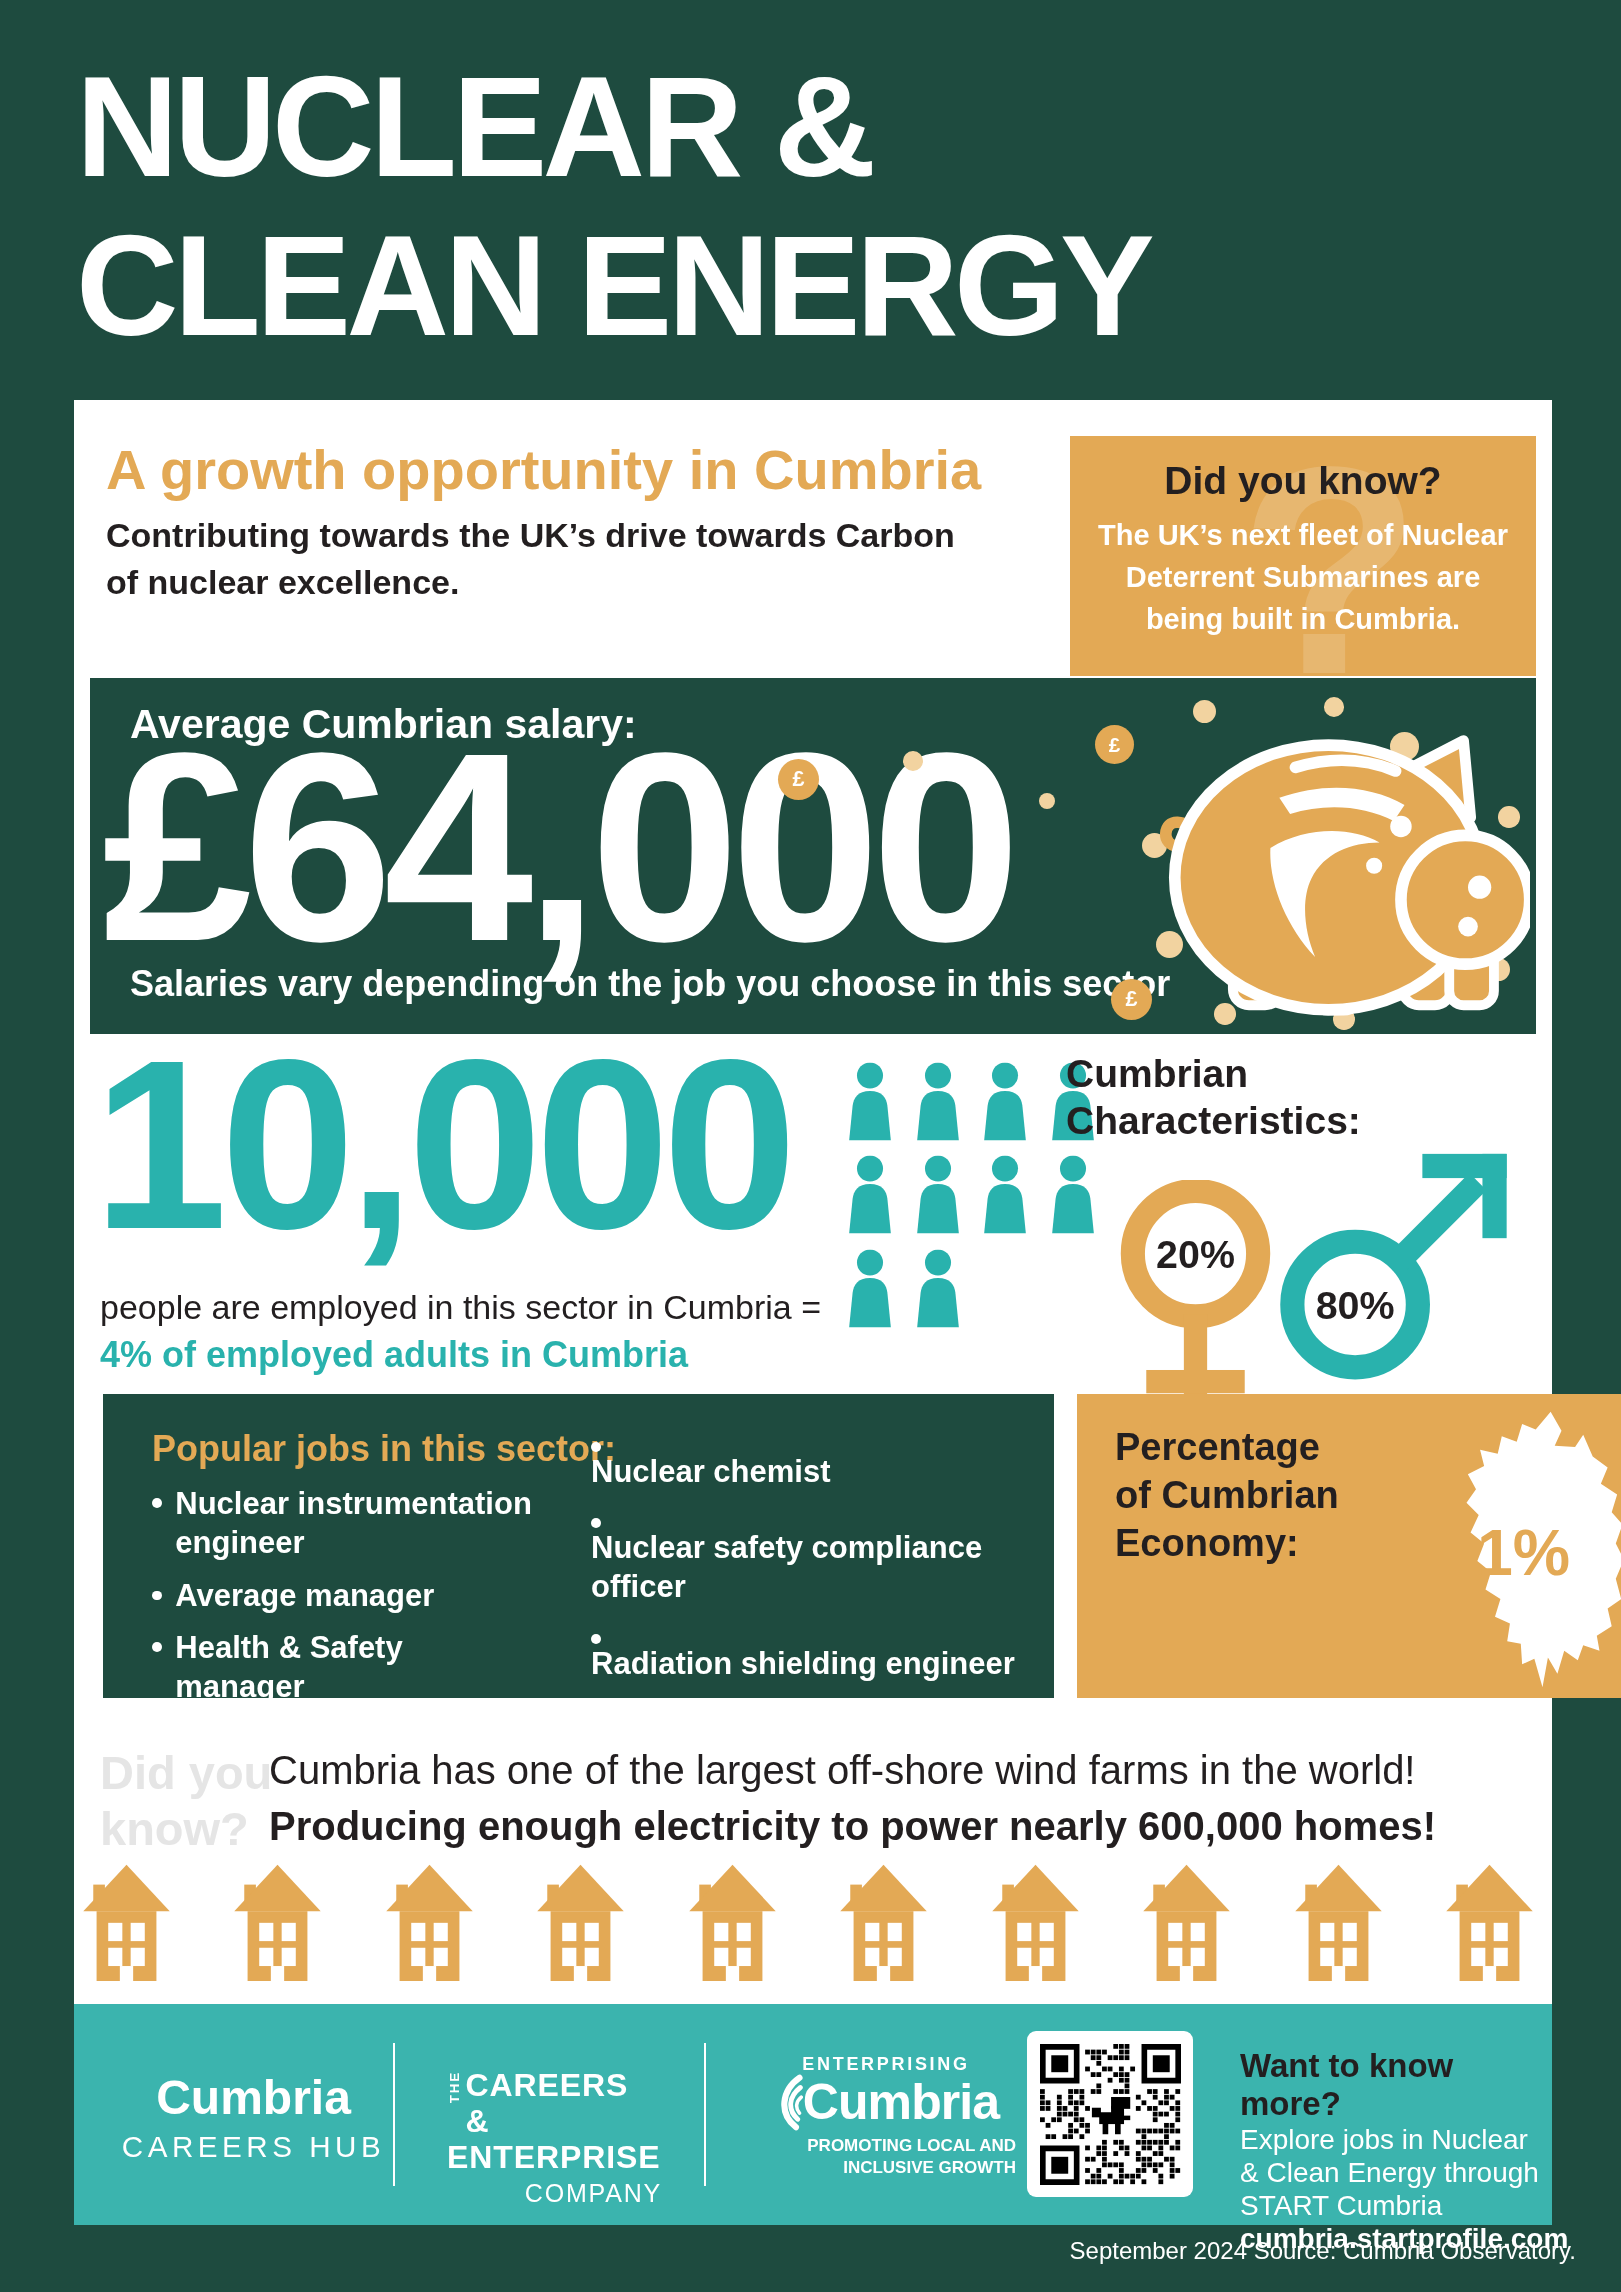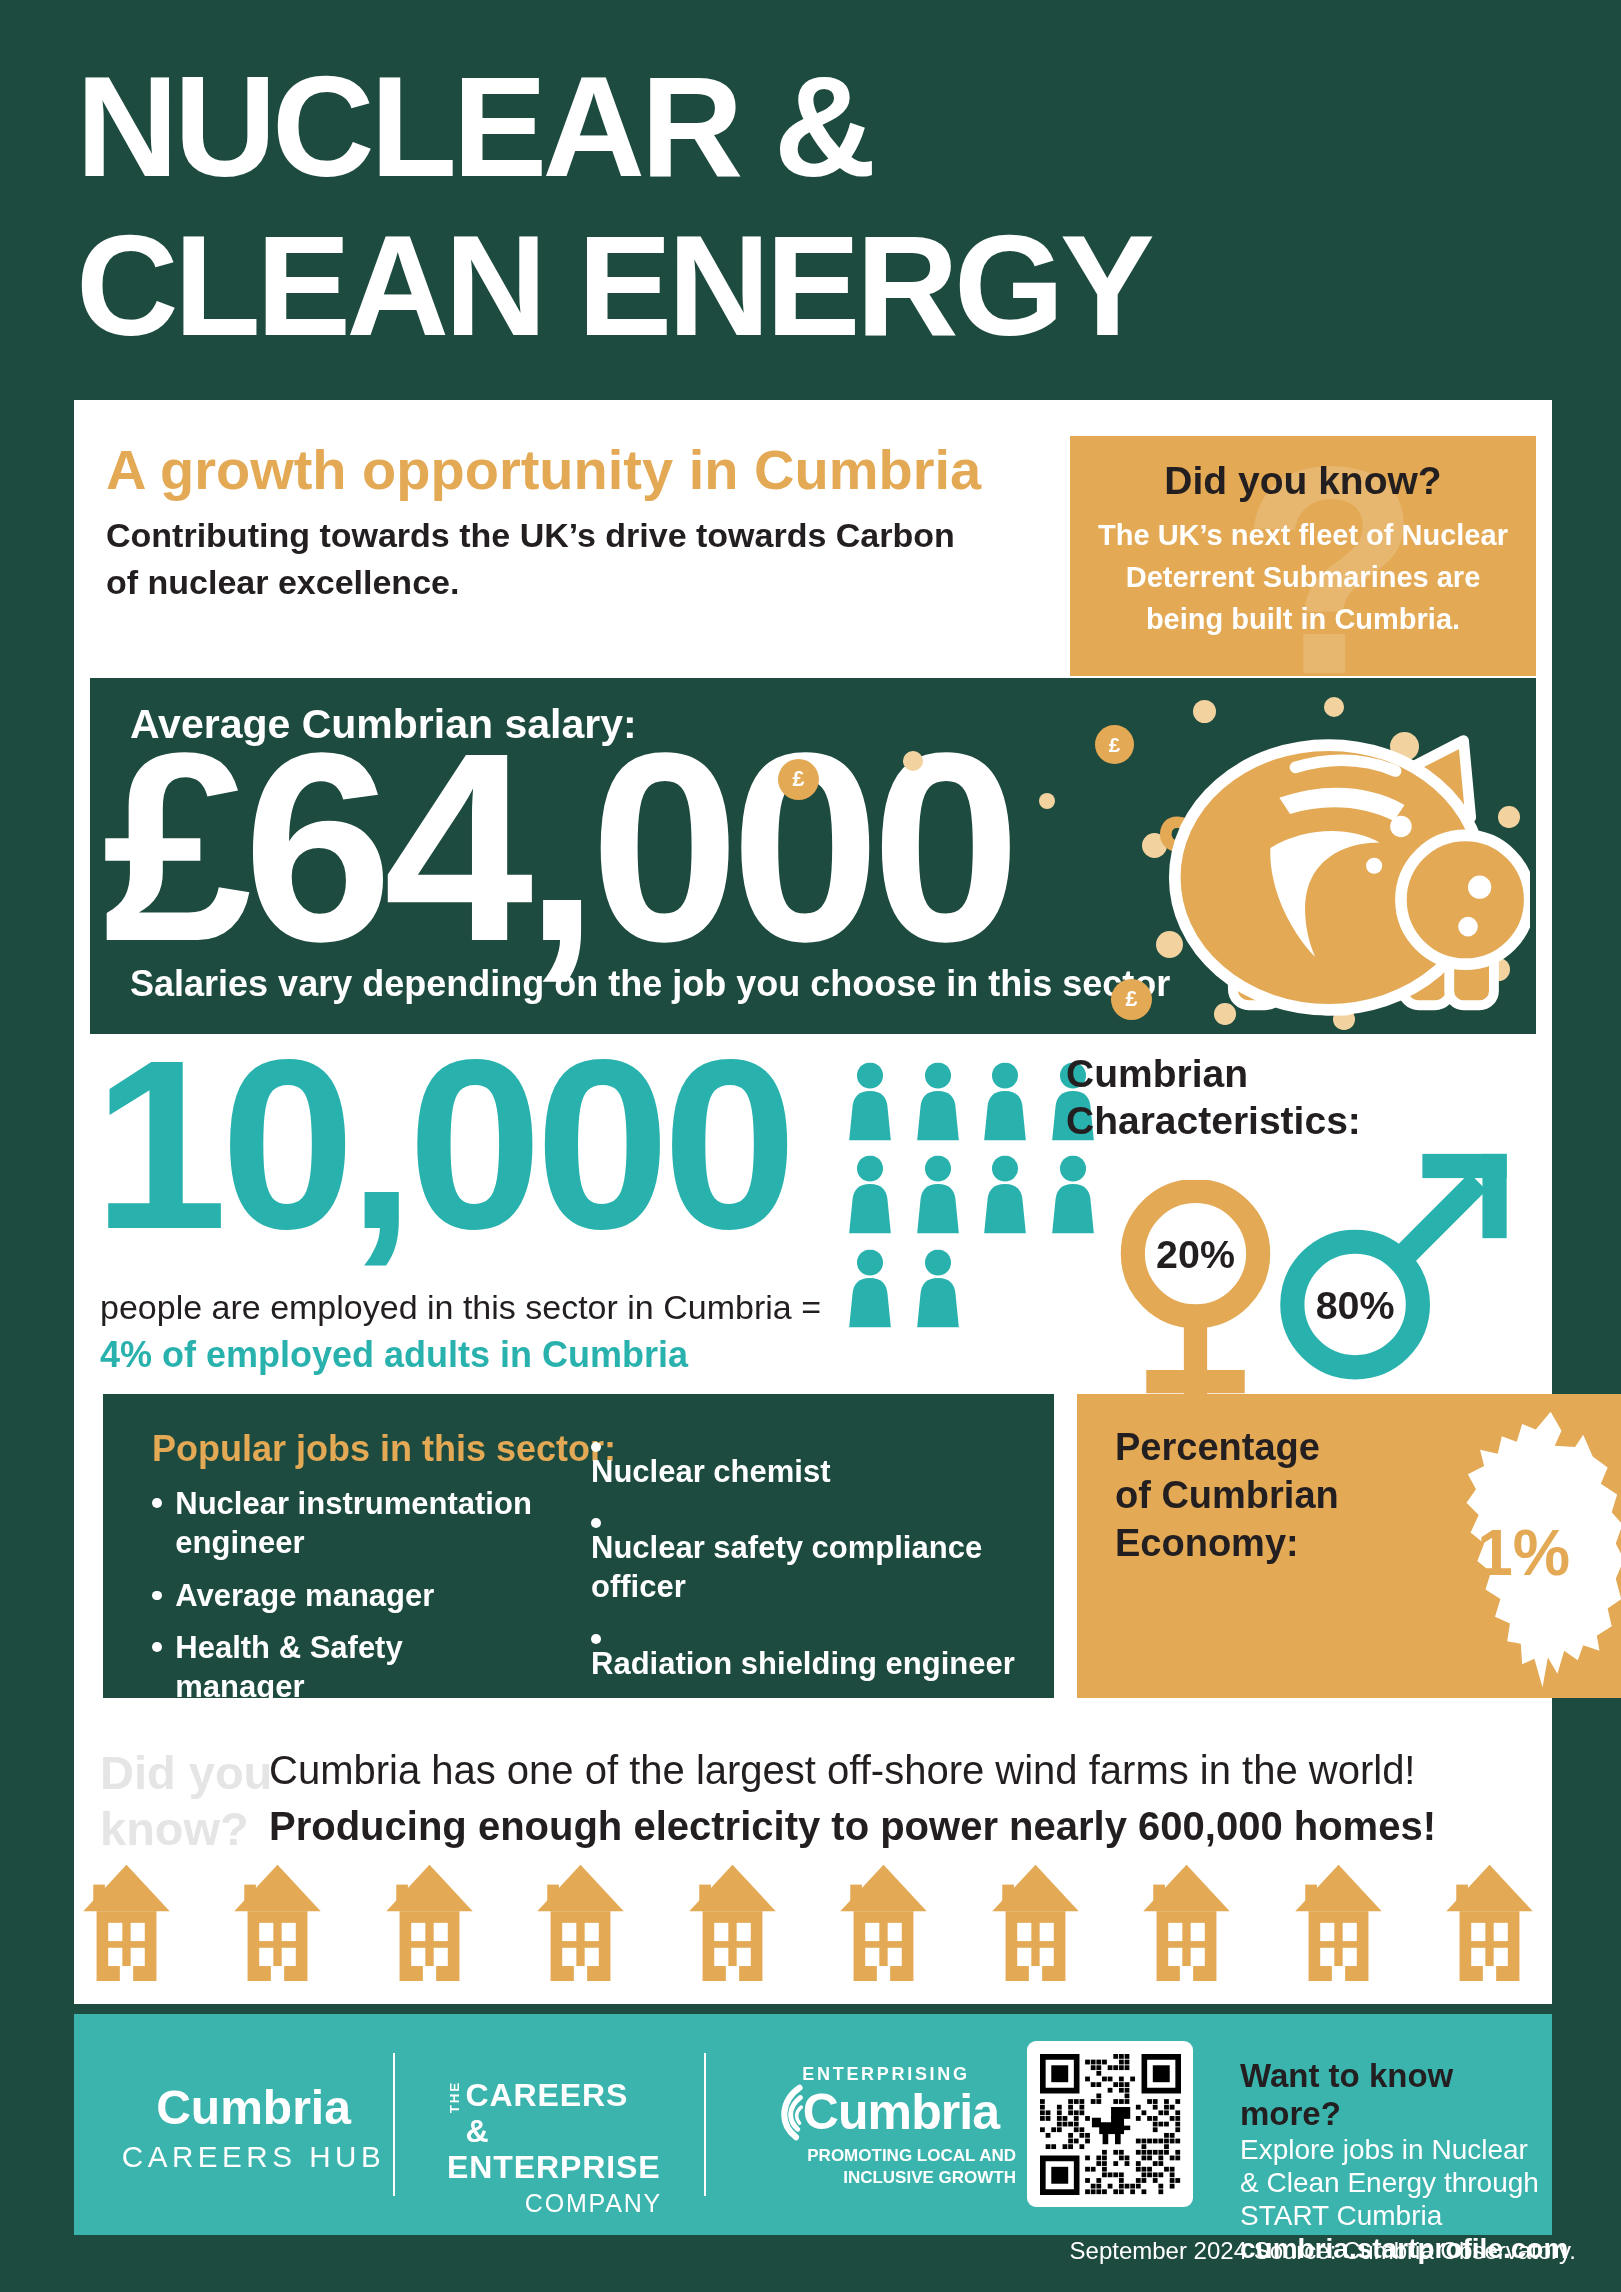--- a/index.html
+++ b/index.html
@@ -68,21 +68,21 @@
                 font-weight:bold;line-height:48px;}
   .map-svg{right:14.3px;top:10.7px;}
 
   
   .wf-heading{left:100px;top:1745px;color:#e5e5e5;font-size:47px;font-weight:bold;line-height:56px;}
   .wf-line1{left:269px;top:1748px;color:#231F20;font-size:40px;font-weight:400;}
   .wf-line2{left:269px;top:1804px;color:#231F20;font-size:40px;font-weight:bold;}
   .houses{left:79px;top:1863px;width:1458px;display:flex;justify-content:space-between;}
 
   
-  .band{left:74px;top:2004px;width:1478px;height:221px;background:#3BB4AE;margin-top:10px;}
+  .band{left:74px;top:2004px;width:1478px;height:221px;background:#3BB4AE;}
   .hub{left:36px;top:66px;width:287px;text-align:center;color:#fff;}
   .hub-name{font-size:48px;font-weight:bold;}
   .hub-sub{font-size:29.6px;letter-spacing:4.5px;margin-top:5.4px;}
   .vdiv{width:1.8px;height:143px;background:#fff;top:39px;}
   .cec{left:373px;top:63px;color:#fff;width:215px;}
   .cec-row{display:flex;align-items:flex-start;}
   .cec-the{font-size:13.4px;font-weight:bold;letter-spacing:1.8px;
            transform:rotate(180deg);writing-mode:vertical-rl;margin:3.6px 3.6px 0 0;}
   .cec-l1,.cec-l2{font-size:32px;font-weight:bold;letter-spacing:0.9px;line-height:36px;}
   .cec-l3{font-size:25px;font-weight:300;letter-spacing:1.8px;text-align:right;margin-top:3.6px;}

